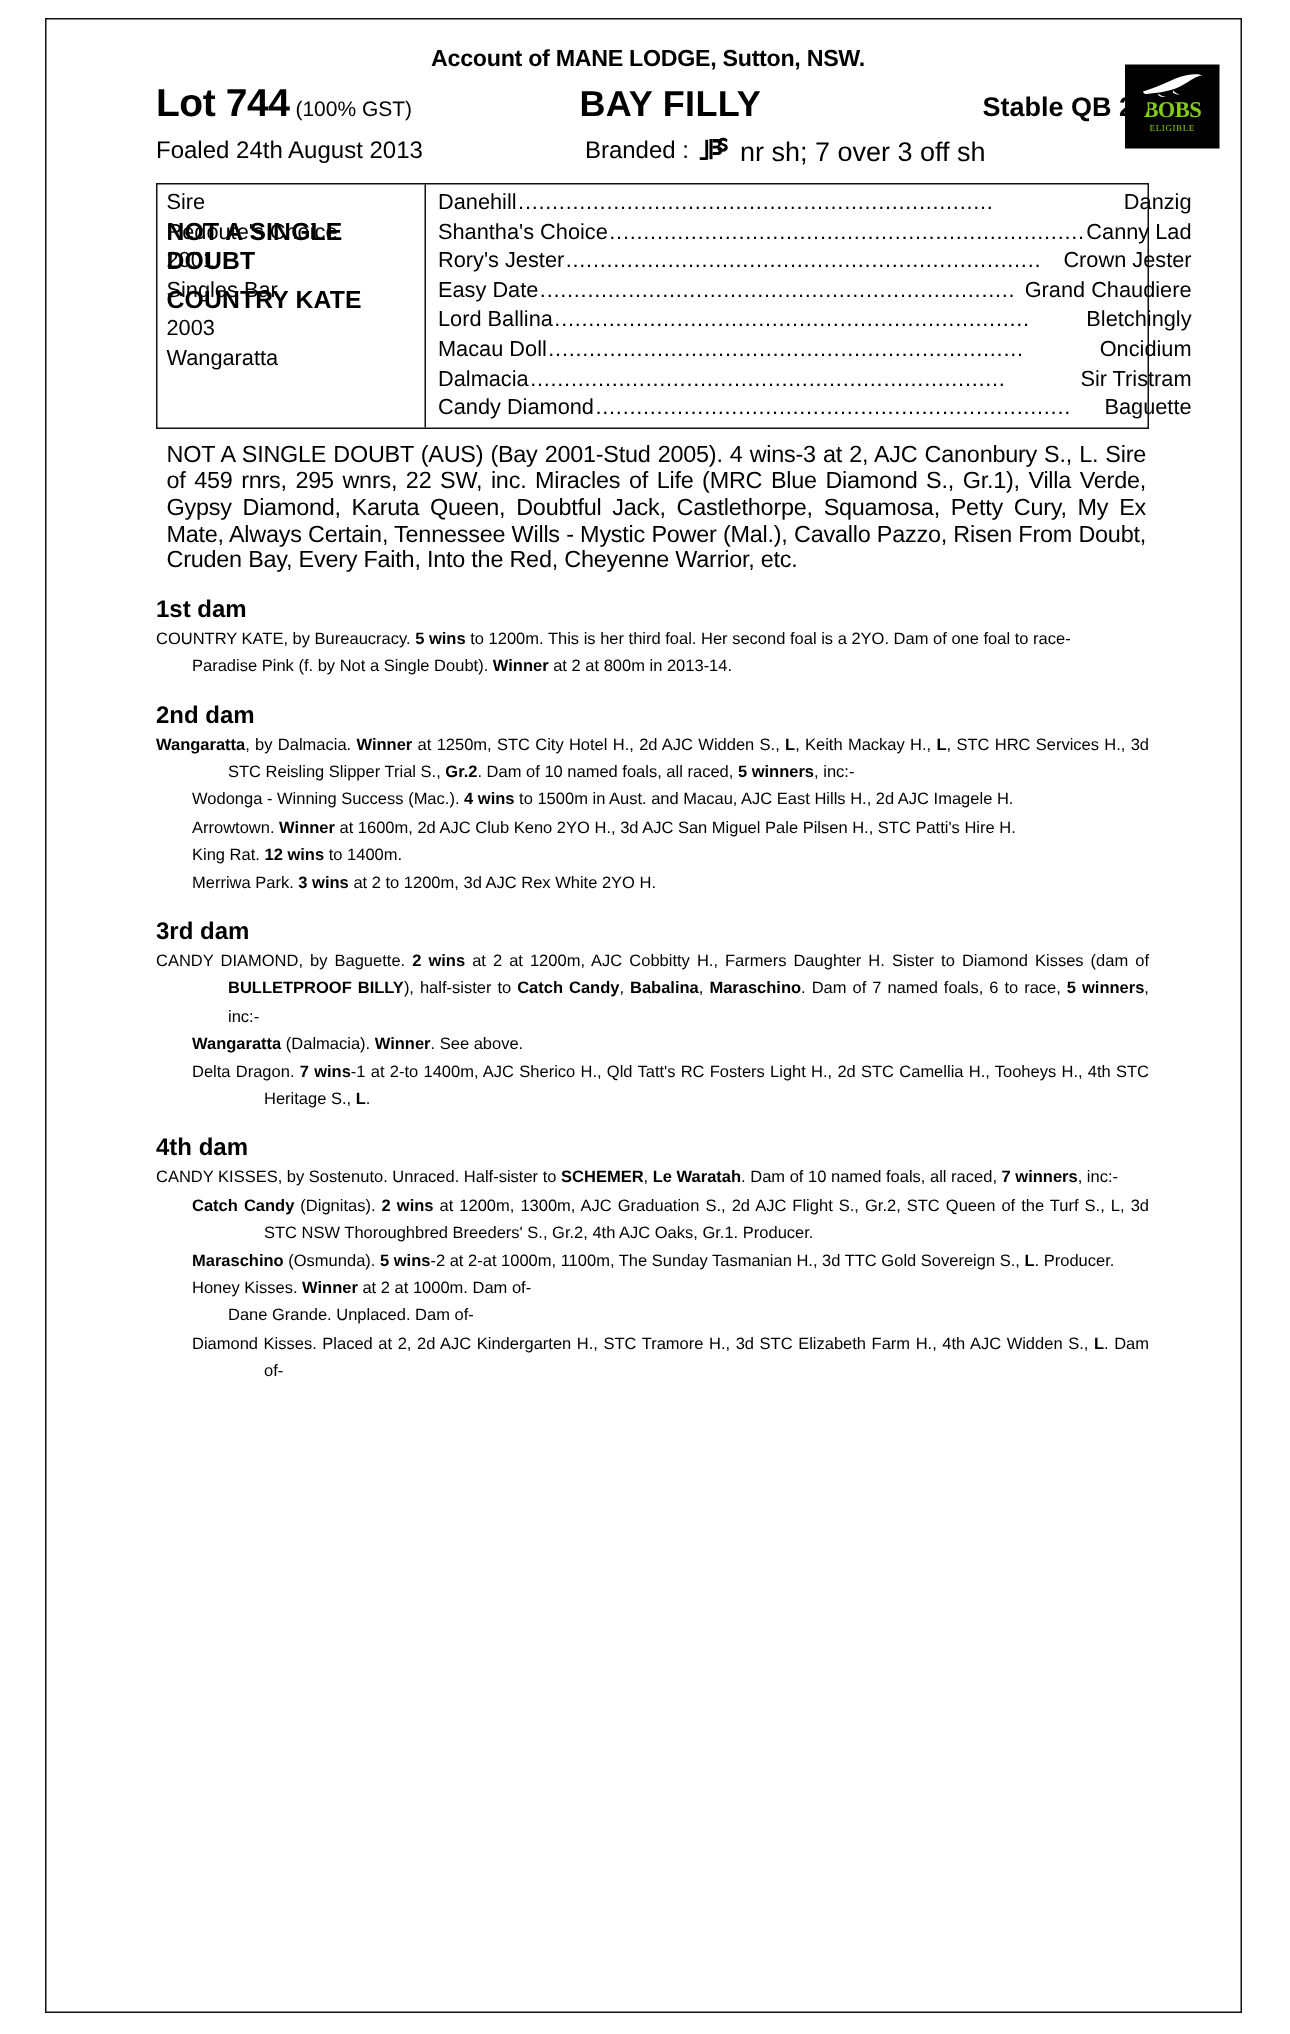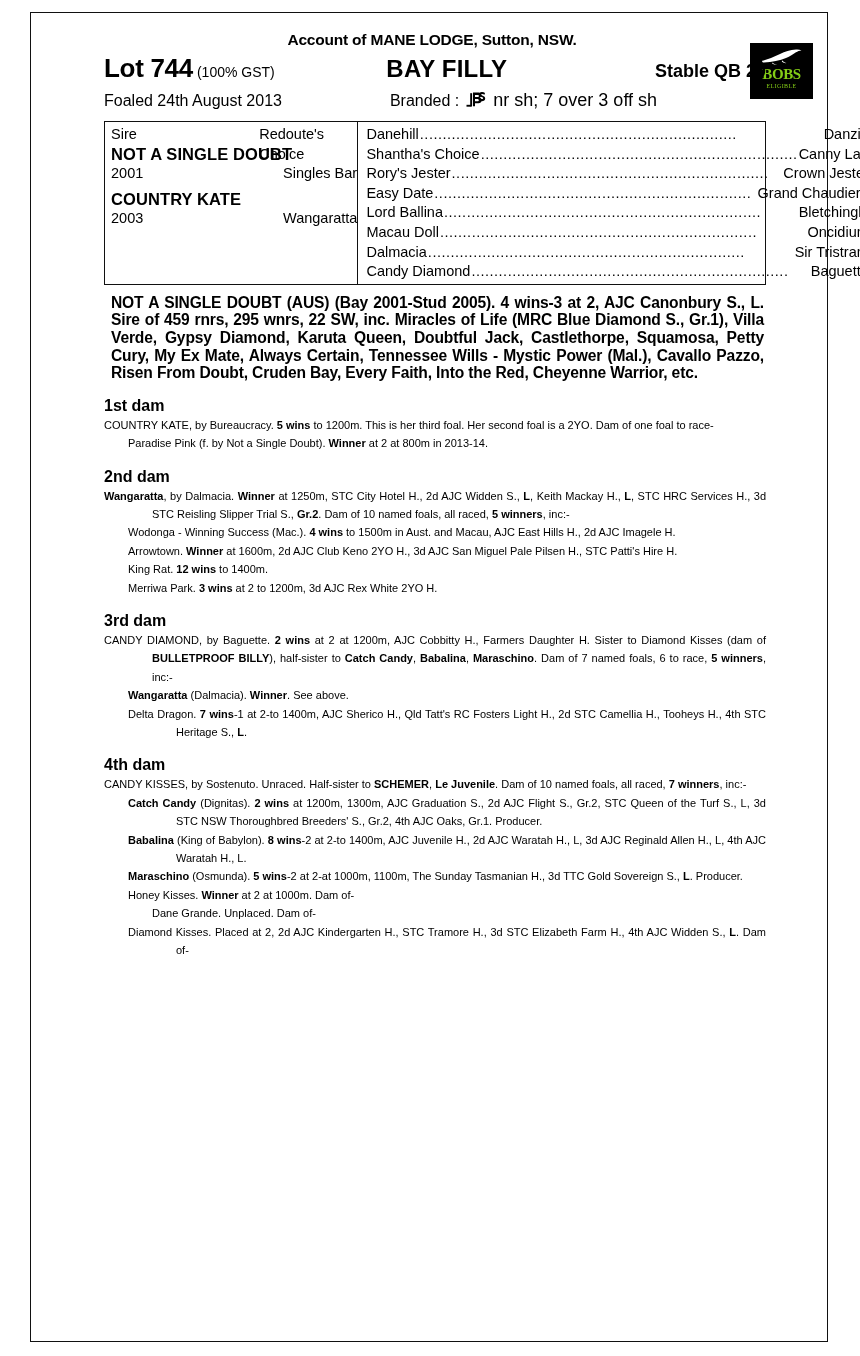--- a/index.html
+++ b/index.html
@@ -139,20 +139,21 @@
   }
   .ped-right {
     flex: 1;
     box-sizing: border-box;
     padding: 3px 6px 2px 8px;
   }
   .ped-row {
     display: flex;
     line-height: 19.6px;
     height: 19.6px;
+    flex-direction: column;
   }
   .ped-c1 { width: 172px; }
   .ped-name-big {
     font-weight: bold;
     font-size: 16.5px;
     line-height: 19.6px;
     height: 19.6px;
     letter-spacing: 0.1px;
   }
   .ped-spacer { height: 6px; }
@@ -168,21 +169,21 @@
     flex: 1 1 auto;
     overflow: hidden;
     white-space: nowrap;
     letter-spacing: 0.5px;
     margin: 0 1px;
   }
   .gp-b { flex: none; }
 
   
   .sire-para {
-    font-weight: bold;
+    font-weight: normal;
     font-size: 15.6px;
     line-height: 17.6px;
     letter-spacing: -0.15px;
     text-align: justify;
     margin-top: 9px;
     margin-left: 7px;
     margin-right: 2px;
   }
 
   
@@ -332,23 +333,22 @@
         <div class="entry lvl1"><b>Wangaratta</b>, by Dalmacia. <b>Winner</b> at 1250m, STC City Hotel H., 2d AJC Widden S., <b>L</b>, Keith Mackay H., <b>L</b>, STC HRC Services H., 3d STC Reisling Slipper Trial S., <b>Gr.2</b>. Dam of 10 named foals, all raced, <b>5 winners</b>, inc:-</div>
         <div class="entry lvl2">Wodonga - Winning Success (Mac.). <b>4 wins</b> to 1500m in Aust. and Macau, AJC East Hills H., 2d AJC Imagele H.</div>
         <div class="entry lvl2">Arrowtown. <b>Winner</b> at 1600m, 2d AJC Club Keno 2YO H., 3d AJC San Miguel Pale Pilsen H., STC Patti's Hire H.</div>
         <div class="entry lvl2">King Rat. <b>12 wins</b> to 1400m.</div>
         <div class="entry lvl2">Merriwa Park. <b>3 wins</b> at 2 to 1200m, 3d AJC Rex White 2YO H.</div>
         <div class="dam-head">3rd dam</div>
         <div class="entry lvl1">CANDY DIAMOND, by Baguette. <b>2 wins</b> at 2 at 1200m, AJC Cobbitty H., Farmers Daughter H. Sister to Diamond Kisses (dam of <b>BULLETPROOF BILLY</b>), half-sister to <b>Catch Candy</b>, <b>Babalina</b>, <b>Maraschino</b>. Dam of 7 named foals, 6 to race, <b>5 winners</b>, inc:-</div>
         <div class="entry lvl2"><b>Wangaratta</b> (Dalmacia). <b>Winner</b>. See above.</div>
         <div class="entry lvl2">Delta Dragon. <b>7 wins</b>-1 at 2-to 1400m, AJC Sherico H., Qld Tatt's RC Fosters Light H., 2d STC Camellia H., Tooheys H., 4th STC Heritage S., <b>L</b>.</div>
         <div class="dam-head">4th dam</div>
-        <div class="entry lvl1">CANDY KISSES, by Sostenuto. Unraced. Half-sister to <b>SCHEMER</b>, <b>Le Juvenile</b>. Dam of 10 named foals, all raced, <b>7 winners</b>, inc:-</div>
+        <div class="entry lvl1">CANDY KISSES, by Sostenuto. Unraced. Half-sister to <b>SCHEMER</b>, <b>Le Waratah</b>. Dam of 10 named foals, all raced, <b>7 winners</b>, inc:-</div>
         <div class="entry lvl2"><b>Catch Candy</b> (Dignitas). <b>2 wins</b> at 1200m, 1300m, AJC Graduation S., 2d AJC Flight S., Gr.2, STC Queen of the Turf S., L, 3d STC NSW Thoroughbred Breeders' S., Gr.2, 4th AJC Oaks, Gr.1. Producer.</div>
-        <div class="entry lvl2"><b>Babalina</b> (King of Babylon). <b>8 wins</b>-2 at 2-to 1400m, AJC Juvenile H., 2d AJC Waratah H., L, 3d AJC Reginald Allen H., L, 4th AJC Waratah H., L.</div>
         <div class="entry lvl2"><b>Maraschino</b> (Osmunda). <b>5 wins</b>-2 at 2-at 1000m, 1100m, The Sunday Tasmanian H., 3d TTC Gold Sovereign S., <b>L</b>. Producer.</div>
         <div class="entry lvl2">Honey Kisses. <b>Winner</b> at 2 at 1000m. Dam of-</div>
         <div class="entry lvl3">Dane Grande. Unplaced. Dam of-</div>
         <div class="entry lvl2">Diamond Kisses. Placed at 2, 2d AJC Kindergarten H., STC Tramore H., 3d STC Elizabeth Farm H., 4th AJC Widden S., <b>L</b>. Dam of-</div>
       </div>
 
   </div>
 </div>
 
 </body></html>

